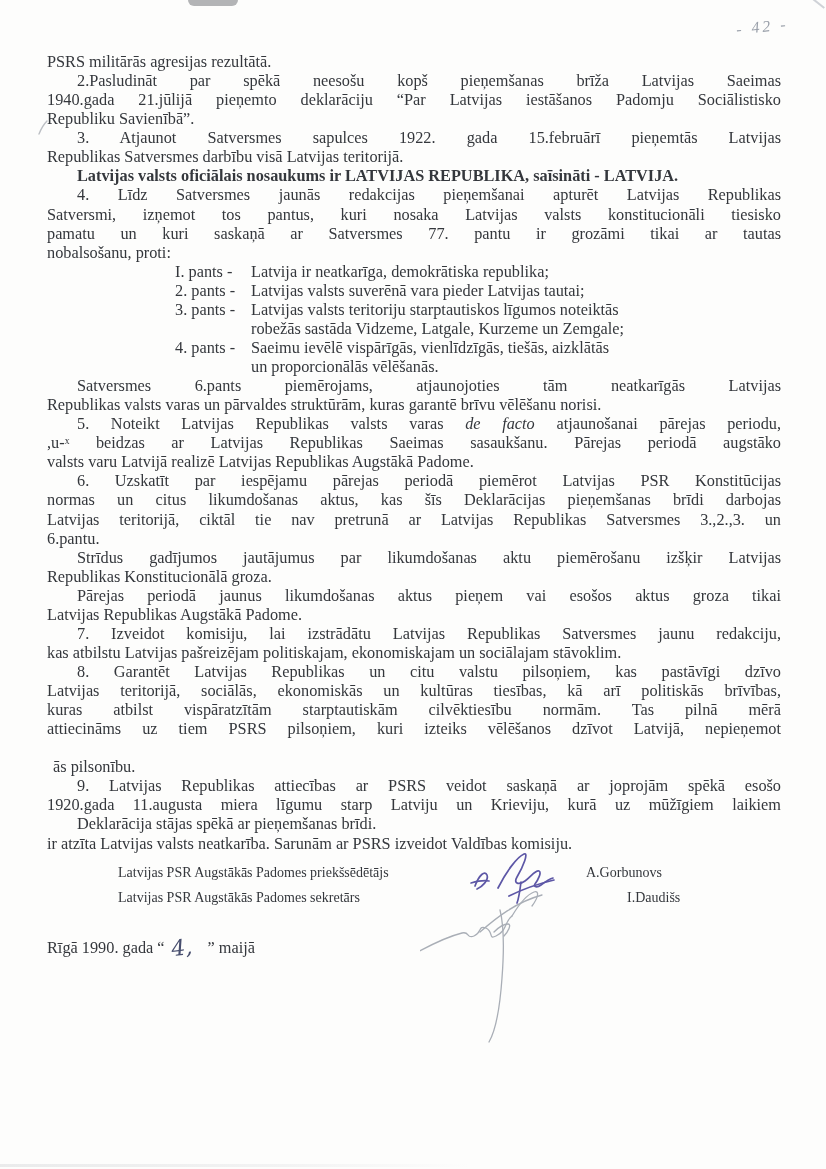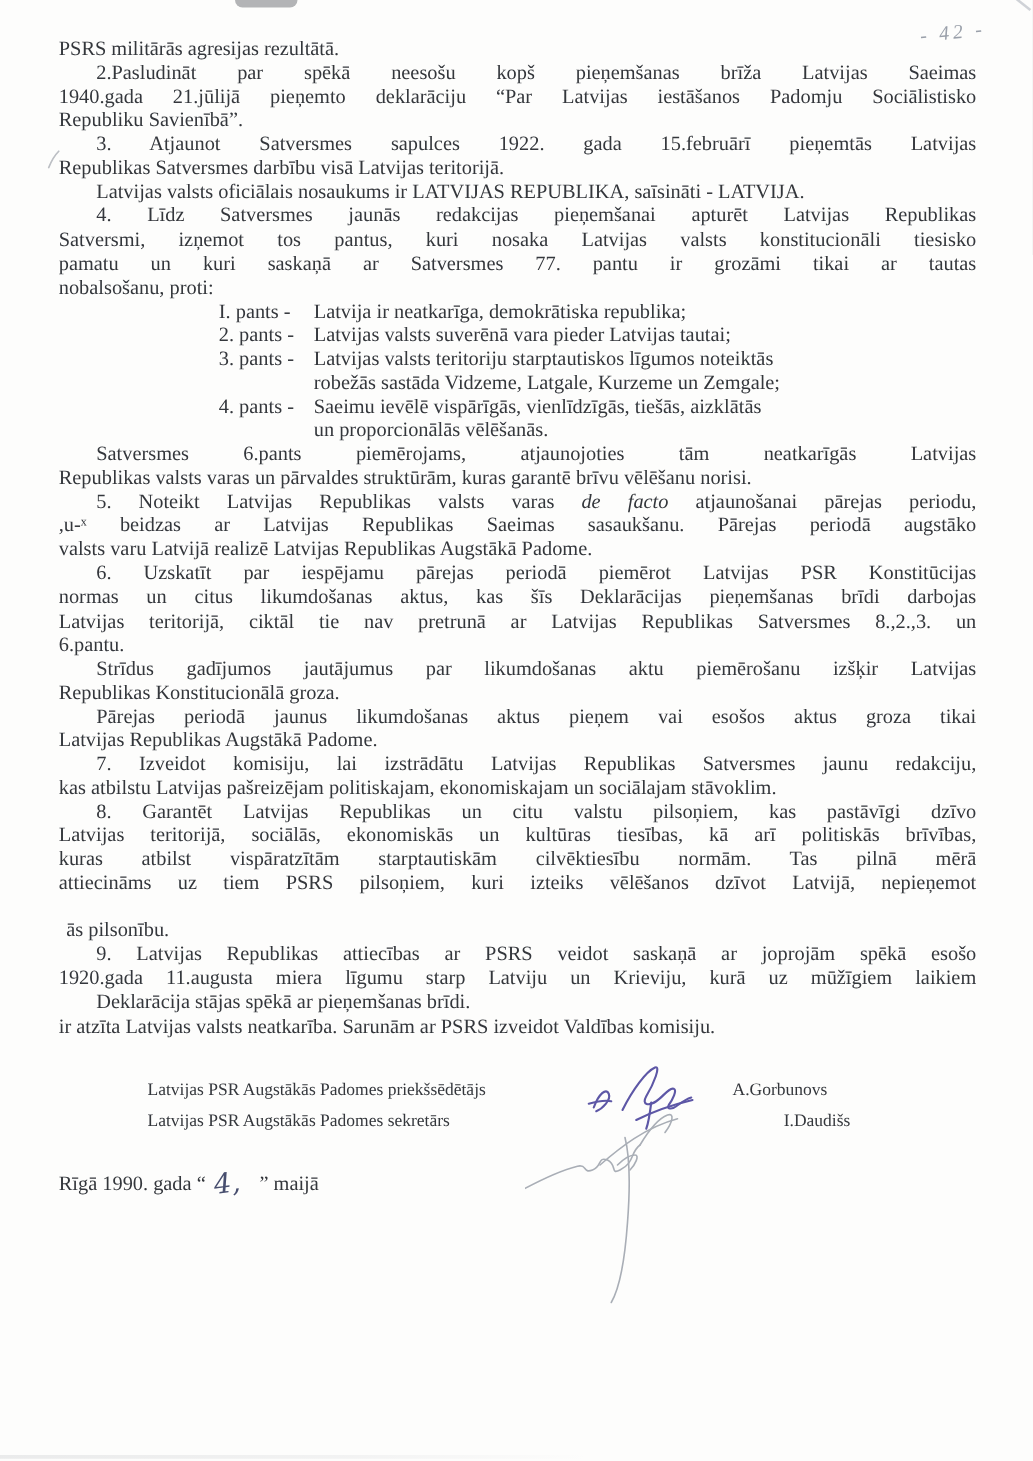--- a/index.html
+++ b/index.html
@@ -29,21 +29,21 @@
   }
   .margin-mark{position:absolute;left:36px;top:118px;}
   
   .page-number{
     position:absolute;left:736px;top:18px;
     font-style:italic;color:#9aa0aa;font-size:16px;letter-spacing:3px;
     transform:rotate(-6deg);
   }
   
   .doc-body{
-    position:absolute;left:47px;top:29px;width:734px;
+    position:absolute;left:47px;top:52px;width:734px;
     font-size:16.3px;
   }
   .doc-line{
     min-height:19.07px;line-height:19.07px;
     white-space:normal;
   }
   .doc-line.j{text-align:justify;text-align-last:justify;}
   .doc-line.item{padding-left:128px;}
   .doc-line.item .lbl{display:inline-block;width:76px;}
   .doc-line.cont{padding-left:204px;}
@@ -85,39 +85,39 @@
 
   <div class="page-number">- 42 -</div>
 
   <div class="doc-body">
       <div class="doc-line">PSRS militārās agresijas rezultātā.</div>
       <div class="doc-line j" style="padding-left: 30px;">2.Pasludināt par spēkā neesošu kopš pieņemšanas brīža Latvijas Saeimas</div>
       <div class="doc-line j">1940.gada 21.jūlijā pieņemto deklarāciju “Par Latvijas iestāšanos Padomju Sociālistisko</div>
       <div class="doc-line">Republiku Savienībā”.</div>
       <div class="doc-line j" style="padding-left: 30px;">3. Atjaunot Satversmes sapulces 1922. gada 15.februārī pieņemtās Latvijas</div>
       <div class="doc-line">Republikas Satversmes darbību visā Latvijas teritorijā.</div>
-      <div class="doc-line" style="padding-left: 30px;">Latvijas valsts oficiālais nosaukums ir LATVIJAS REPUBLIKA, saīsināti - LATVIJA.</div>
+      <div class="doc-line" style="padding-left: 30px; font-weight: bold;">Latvijas valsts oficiālais nosaukums ir LATVIJAS REPUBLIKA, saīsināti - LATVIJA.</div>
       <div class="doc-line j" style="padding-left: 30px;">4. Līdz Satversmes jaunās redakcijas pieņemšanai apturēt Latvijas Republikas</div>
       <div class="doc-line j">Satversmi, izņemot tos pantus, kuri nosaka Latvijas valsts konstitucionāli tiesisko</div>
       <div class="doc-line j">pamatu un kuri saskaņā ar Satversmes 77. pantu ir grozāmi tikai ar tautas</div>
       <div class="doc-line">nobalsošanu, proti:</div>
       <div class="doc-line item"><span class="lbl">I. pants -</span><span>Latvija ir neatkarīga, demokrātiska republika;</span></div>
       <div class="doc-line item"><span class="lbl">2. pants -</span><span>Latvijas valsts suverēnā vara  pieder Latvijas tautai;</span></div>
       <div class="doc-line item"><span class="lbl">3. pants -</span><span>Latvijas valsts teritoriju starptautiskos līgumos noteiktās</span></div>
       <div class="doc-line cont">robežās  sastāda Vidzeme, Latgale, Kurzeme un Zemgale;</div>
       <div class="doc-line item"><span class="lbl">4. pants -</span><span>Saeimu ievēlē vispārīgās, vienlīdzīgās, tiešās, aizklātās</span></div>
       <div class="doc-line cont">un proporcionālās vēlēšanās.</div>
       <div class="doc-line j" style="padding-left: 30px;">Satversmes 6.pants piemērojams, atjaunojoties tām neatkarīgās Latvijas</div>
       <div class="doc-line">Republikas valsts varas un pārvaldes struktūrām, kuras garantē brīvu vēlēšanu norisi.</div>
       <div class="doc-line j" style="padding-left: 30px;"><span>5. Noteikt Latvijas Republikas valsts varas </span><span class="it">de facto</span><span> atjaunošanai pārejas periodu,</span></div>
       <div class="doc-line j">,u-ˣ beidzas ar Latvijas Republikas Saeimas sasaukšanu. Pārejas periodā augstāko</div>
       <div class="doc-line">valsts varu Latvijā realizē Latvijas Republikas Augstākā Padome.</div>
       <div class="doc-line j" style="padding-left: 30px;">6. Uzskatīt par iespējamu pārejas periodā piemērot Latvijas PSR Konstitūcijas</div>
       <div class="doc-line j">normas un citus likumdošanas aktus, kas šīs Deklarācijas pieņemšanas brīdi darbojas</div>
-      <div class="doc-line j">Latvijas teritorijā, ciktāl tie nav pretrunā ar Latvijas Republikas Satversmes 8.,2.,3. un</div>
+      <div class="doc-line j">Latvijas teritorijā, ciktāl tie nav pretrunā ar Latvijas Republikas Satversmes 3.,2.,3. un</div>
       <div class="doc-line">6.pantu.</div>
       <div class="doc-line j" style="padding-left: 30px;">Strīdus gadījumos jautājumus par likumdošanas aktu piemērošanu izšķir Latvijas</div>
       <div class="doc-line">Republikas Konstitucionālā groza.</div>
       <div class="doc-line j" style="padding-left: 30px;">Pārejas periodā jaunus likumdošanas aktus pieņem vai esošos aktus groza tikai</div>
       <div class="doc-line">Latvijas Republikas Augstākā Padome.</div>
       <div class="doc-line j" style="padding-left: 30px;">7. Izveidot komisiju, lai izstrādātu Latvijas Republikas Satversmes jaunu redakciju,</div>
       <div class="doc-line">kas atbilstu Latvijas pašreizējam politiskajam, ekonomiskajam un sociālajam stāvoklim.</div>
       <div class="doc-line j" style="padding-left: 30px;">8. Garantēt Latvijas Republikas un citu valstu pilsoņiem, kas pastāvīgi dzīvo</div>
       <div class="doc-line j">Latvijas teritorijā, sociālās, ekonomiskās un kultūras tiesības, kā arī politiskās brīvības,</div>
       <div class="doc-line j">kuras atbilst vispāratzītām starptautiskām cilvēktiesību normām. Tas pilnā mērā</div>

